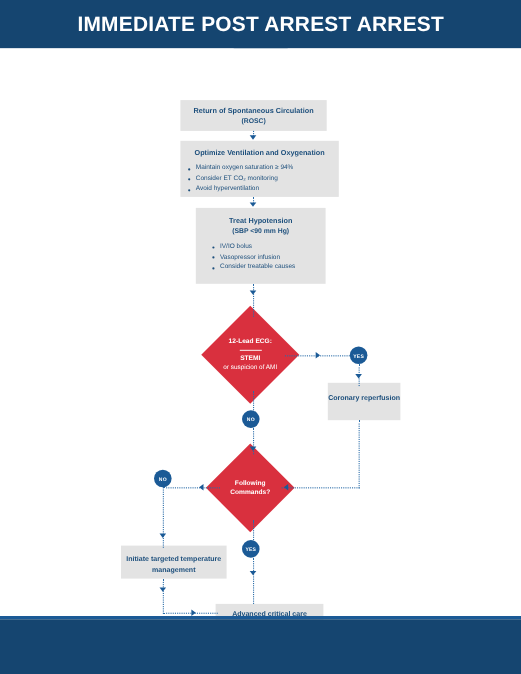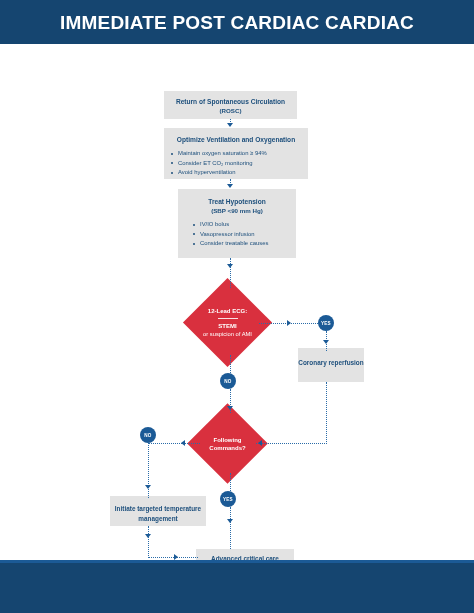--- a/index.html
+++ b/index.html
@@ -170,21 +170,21 @@
   }
   .footer{
     position:absolute;left:0;top:563px;width:474px;height:50px;
     background:#154570;
   }
 </style>
 </head>
 <body>
 
 <div class="header">
-  <div class="header-title">IMMEDIATE POST CARDIAC CARDIAC</div>
+  <div class="header-title">IMMEDIATE POST ARREST ARREST</div>
 </div>
 <div class="header-notch"></div>
 
 <div class="canvas">
 
   <div class="box" id="box-rosc">
     <div class="box-title">Return of Spontaneous Circulation</div>
     <div class="box-sub">(ROSC)</div>
   </div>
 

